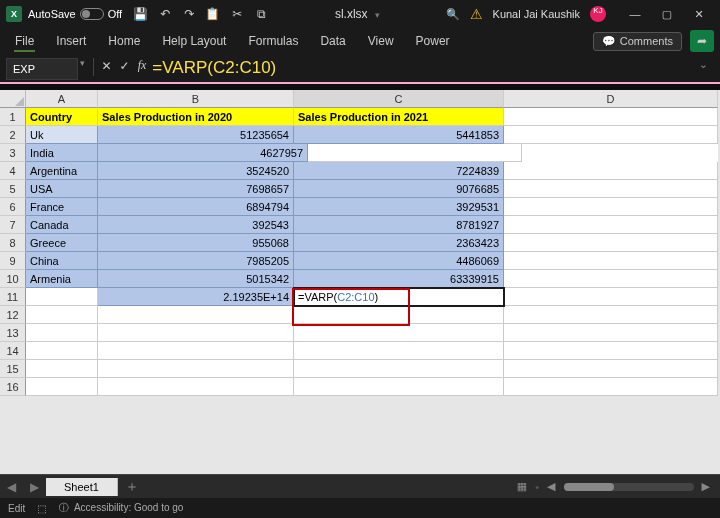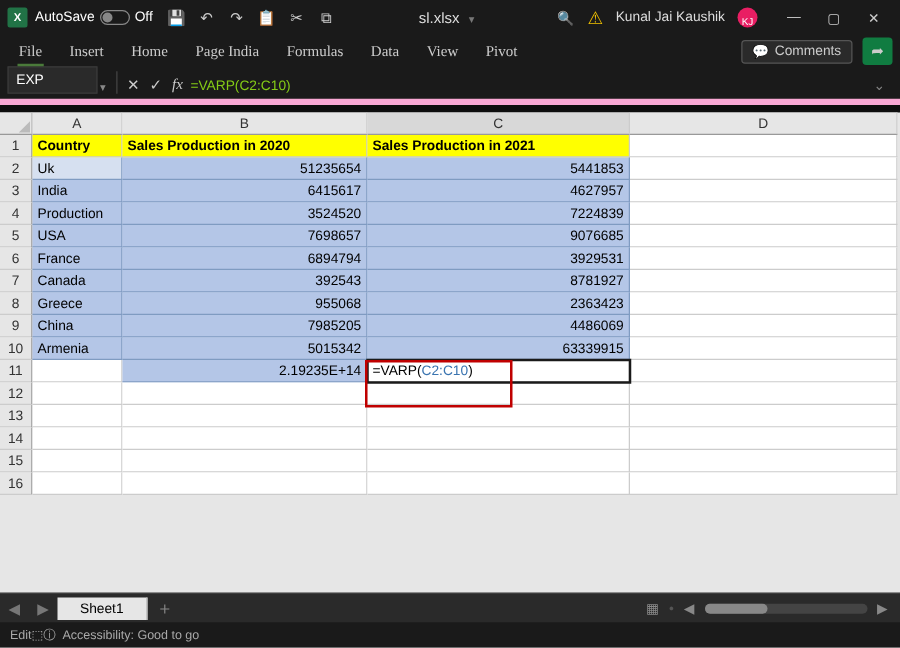--- a/index.html
+++ b/index.html
@@ -10,41 +10,41 @@
   .titlebar .left { display:flex; align-items:center; gap:6px; }
   .excel-icon { width:16px; height:16px; background:#217346; border-radius:2px; display:flex; align-items:center; justify-content:center; font-weight:bold; font-size:9px; color:#fff; }
   .autosave { display:flex; align-items:flex-start; gap:4px; }
   .toggle { width:24px; height:12px; border:1px solid #888; border-radius:7px; position:relative; display:inline-block; }
   .toggle::after { content:""; position:absolute; left:1px; top:1px; width:8px; height:8px; border-radius:50%; background:#888; }
   .qat { display:flex; gap:10px; margin-left:6px; }
   .qat-icon { width:14px; height:14px; display:flex; align-items:center; justify-content:center; color:#ccc; font-size:12px; }
   .filename { flex:1; text-align:center; color:#ddd; font-size:12px; }
   .rightbar { display:flex; align-items:center; gap:10px; }
   .warn { color:#f0c000; font-size:14px; }
-  .avatar { width:16px; height:16px; border-radius:50%; background:#e91e63; font-size:8px; display:flex; align-items:flex-end; justify-content:center; }
+  .avatar { width:16px; height:16px; border-radius:50%; background:#e91e63; font-size:8px; display:flex; align-items:flex-start; justify-content:center; }
   .winbtns { display:flex; gap:2px; margin-left:4px; }
   .winbtn { width:30px; height:24px; display:flex; align-items:center; justify-content:center; color:#ccc; font-size:11px; }
 
   .ribbon-tabs { height:26px; background:#1a1a1a; display:flex; align-items:center; padding:0 6px; font-size:12px; color:#ccc; justify-content:space-between; }
-  .ribbon-left { display:flex; gap:4px;font-family:Liberation Serif, serif; }
+  .ribbon-left { display:flex; gap:4px; }
   .ribbon-tab { padding:4px 9px; position:relative; }
   .ribbon-tab.underline::after { content:""; position:absolute; left:8px; right:8px; bottom:0; height:2px; background:#4a7a3a; }
   .ribbon-right { display:flex; gap:8px; align-items:center; }
   .comments-btn { border:1px solid #555; border-radius:3px; padding:2px 8px; font-size:11px; display:flex; align-items:center; gap:4px; background:#2a2a2a; }
   .share-btn { width:24px; height:22px; background:#107c41; border-radius:3px; display:flex; align-items:center; justify-content:center; font-size:12px; }
 
-  .formula-bar { height:30px; background:#1a1a1a; display:flex; align-items:flex-end; padding:4px 6px; font-size:12px; border-bottom:5px solid #f9a8d4; }
+  .formula-bar { height:30px; background:#1a1a1a; display:flex; align-items:flex-start; padding:4px 6px; font-size:12px; border-bottom:2px solid #f9a8d4; }
   .namebox { width:72px; height:22px; background:#2a2a2a; color:#fff; display:flex; align-items:center; padding:0 6px; font-size:11px; border:1px solid #3a3a3a; }
   .nb-dd { margin-left:2px; color:#888; font-size:9px; }
   .fx-divider { width:1px; height:18px; background:#444; margin:0 8px; }
   .fx-entry { display:flex; align-items:center; gap:8px; }
   .fx-x { color:#ccc; font-size:12px; }
   .fx-check { color:#ccc; font-size:12px; }
   .fx-sym { font-style:italic; color:#ccc; font-size:12px;font-family:Liberation Serif, serif; }
-  .formula-input { flex:1; background:transparent; border:none; color:#84cc16; font-size:11px; padding-left:6px; outline:none; }
+  .formula-input { flex:1; background:transparent; border:none; color:#fde047; font-size:17px; padding-left:6px; outline:none; }
   .fb-chevron { color:#888; font-size:11px; padding:0 6px; }
 
   .separator { height:6px; background:#0e0e0e; }
 
   .sheet-area { flex:1; background:#e6e6e6; position:relative; overflow:hidden; }
   .grid { position:absolute; left:0; top:0; background:#fff; }
 
   .colhdr-row { display:flex; }
   .corner { width:26px; height:18px; background:#e6e6e6; border-right:1px solid #bbb; border-bottom:1px solid #999; position:relative; }
   .corner::after { content:""; position:absolute; right:1px; bottom:1px; border-left:9px solid transparent; border-bottom:9px solid #bbb; }
@@ -65,21 +65,21 @@
   .ref-blue { color:#3a74b0; }
 
   .sheet-tabs { height:24px; background:#2a2a2a; display:flex; align-items:center; font-size:11px; color:#ccc; border-top:1px solid #444; }
   .nav-arrows { width:46px; display:flex; justify-content:space-around; color:#777; font-size:12px; }
   .sheet-tab { background:#e6e6e6; color:#000; padding:3px 18px; border-right:1px solid #bbb; }
   .new-sheet { width:28px; text-align:center; color:#888; font-size:14px; }
   .status-right { margin-left:auto; display:flex; align-items:center; gap:8px; padding-right:10px; }
   .scroll-track { width:130px; height:8px; background:#444; border-radius:4px; position:relative; }
   .scroll-thumb { position:absolute; left:0; width:50px; height:8px; background:#888; border-radius:4px; }
 
-  .statusbar { height:20px; background:#1a1a1a; display:flex; align-items:center; font-size:10px; color:#aaa; padding:0 8px; }
+  .statusbar { height:20px; background:#1a1a1a; display:flex; align-items:center; font-size:10px; color:#aaa; padding:0 8px; gap:12px; }
 </style>
 </head>
 <body>
 
 <div class="titlebar">
   <div class="left">
     <div class="excel-icon">X</div>
     <div class="autosave">
       <span>AutoSave</span>
       <span class="toggle"></span>
@@ -111,25 +111,25 @@
       <div class="winbtn">✕</div>
     </div>
   </div>
 </div>
 
 <div class="ribbon-tabs">
   <div class="ribbon-left">
     <div class="ribbon-tab underline">File</div>
     <div class="ribbon-tab">Insert</div>
     <div class="ribbon-tab">Home</div>
-    <div class="ribbon-tab">Page India</div>
+    <div class="ribbon-tab">Help Layout</div>
     <div class="ribbon-tab">Formulas</div>
     <div class="ribbon-tab">Data</div>
     <div class="ribbon-tab">View</div>
-    <div class="ribbon-tab">Pivot</div>
+    <div class="ribbon-tab">Power</div>
   </div>
   <div class="ribbon-right">
     <div class="comments-btn">
       <span>💬</span>
       <span>Comments</span>
     </div>
     <div class="share-btn">
       <span>➦</span>
     </div>
   </div>
@@ -173,27 +173,26 @@
     <div class="data-row">
         <div class="rowhdr">2</div>
         <div class="cell sel w-a sel-origin">Uk</div>
         <div class="cell sel w-b txt-r">51235654</div>
         <div class="cell sel w-c txt-r">5441853</div>
         <div class="cell w-d"></div>
       </div>
     <div class="data-row">
         <div class="rowhdr">3</div>
         <div class="cell sel w-a">India</div>
-        <div class="cell sel w-b txt-r">6415617</div>
         <div class="cell sel w-c txt-r">4627957</div>
         <div class="cell w-d"></div>
       </div>
     <div class="data-row">
         <div class="rowhdr">4</div>
-        <div class="cell sel w-a">Production</div>
+        <div class="cell sel w-a">Argentina</div>
         <div class="cell sel w-b txt-r">3524520</div>
         <div class="cell sel w-c txt-r">7224839</div>
         <div class="cell w-d"></div>
       </div>
     <div class="data-row">
         <div class="rowhdr">5</div>
         <div class="cell sel w-a">USA</div>
         <div class="cell sel w-b txt-r">7698657</div>
         <div class="cell sel w-c txt-r">9076685</div>
         <div class="cell w-d"></div>

